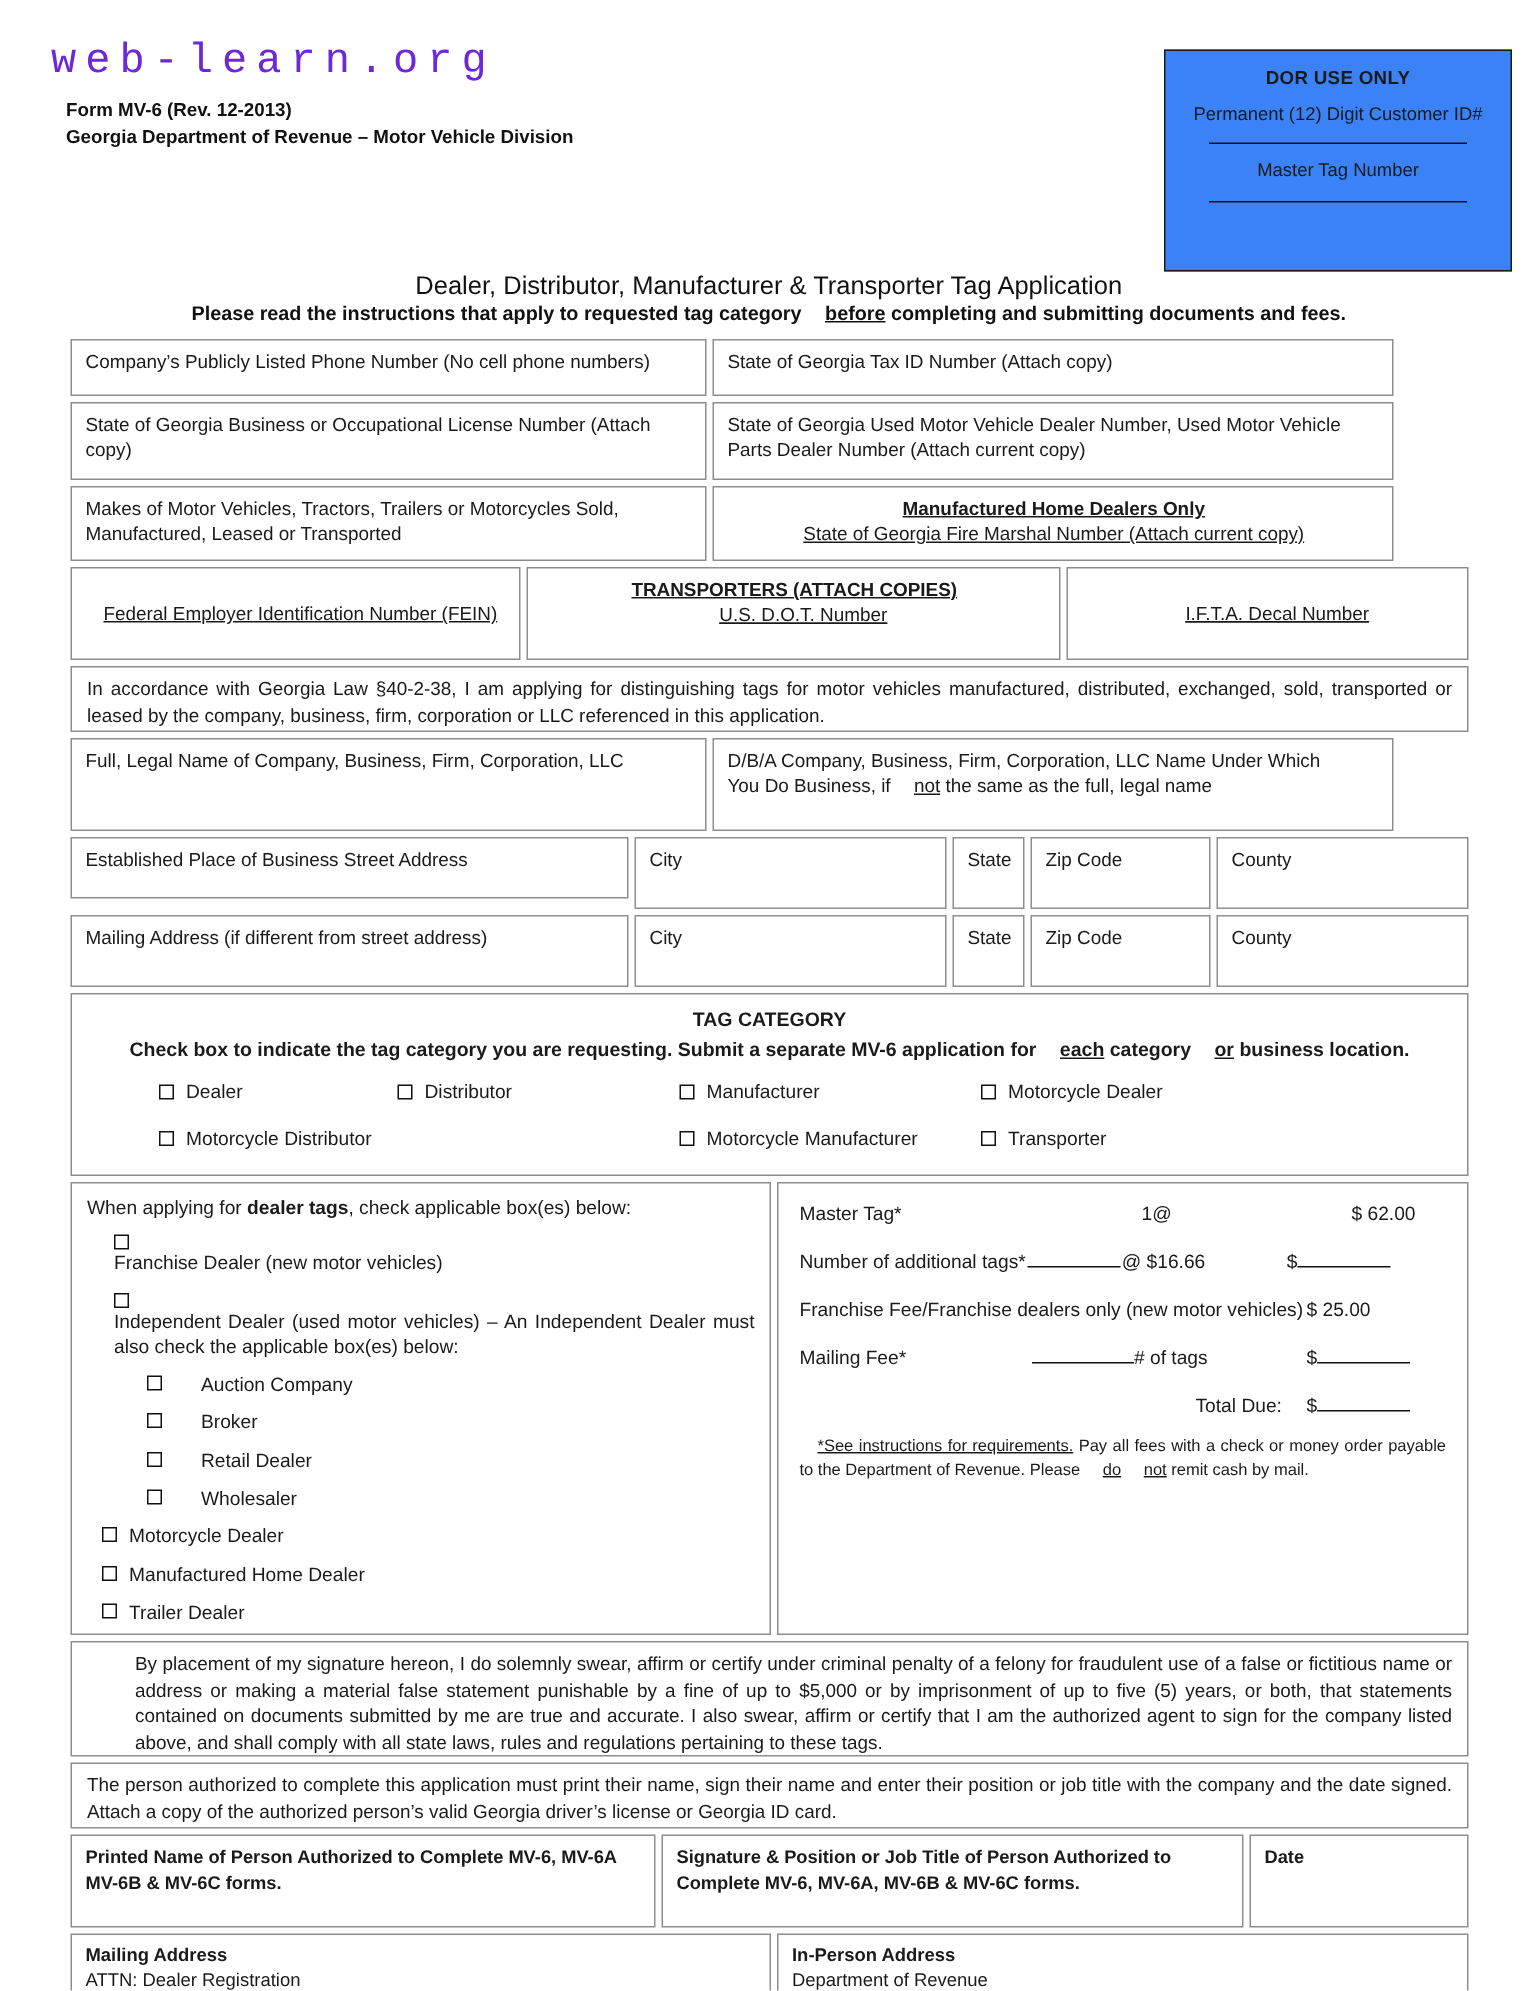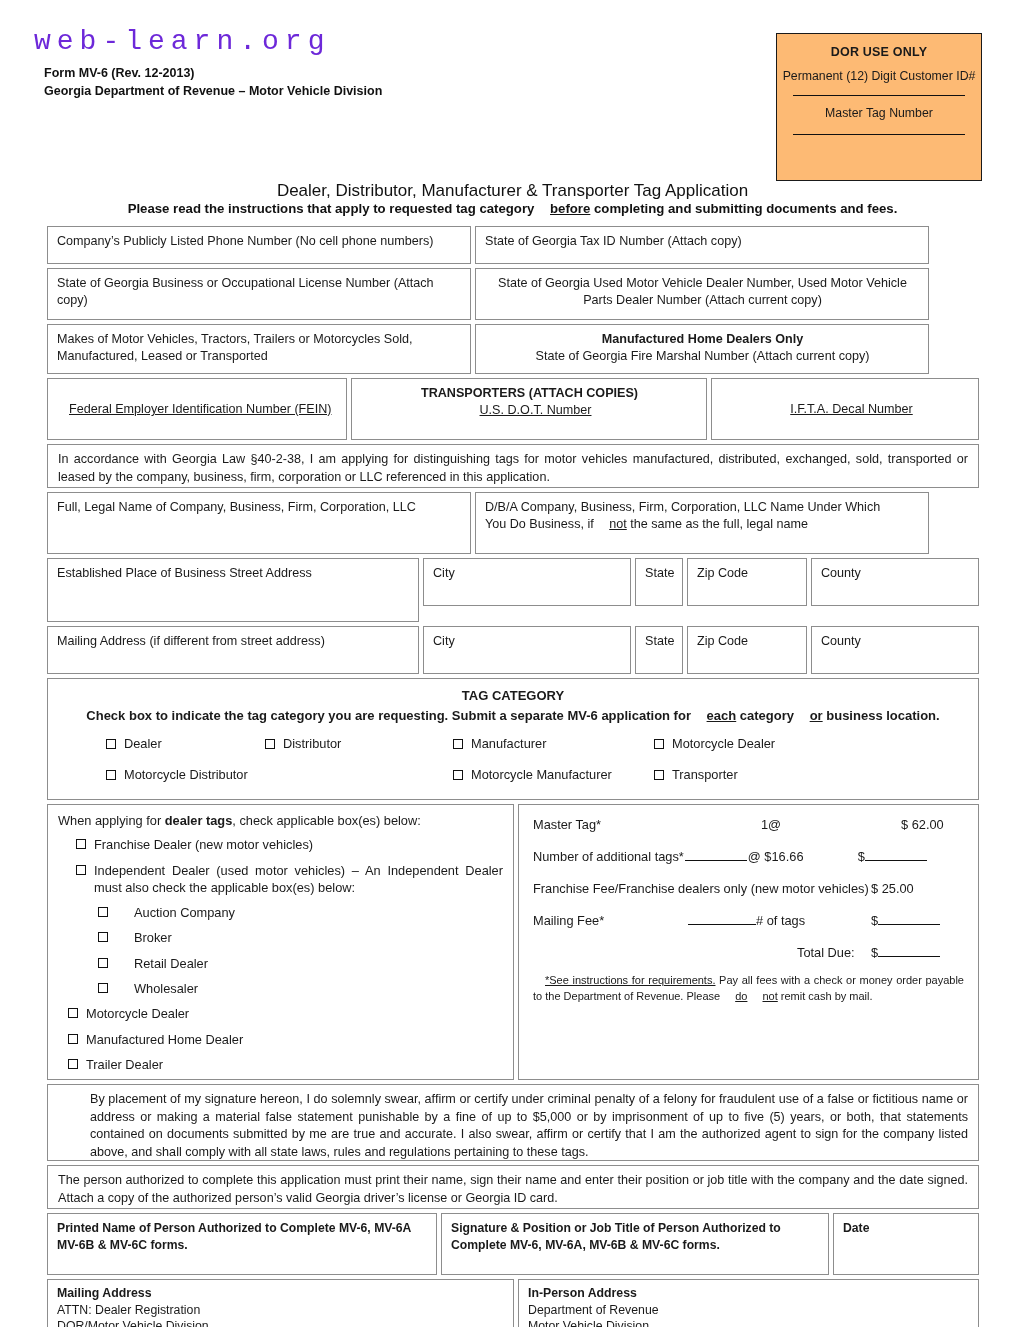--- a/index.html
+++ b/index.html
@@ -31,23 +31,23 @@
     font-size: 12.5px;
     font-weight: bold;
     line-height: 1.45;
     color: #111;
   }
 
   
   .dor-box {
     position: absolute;
     left: 776px; top: 33px;
-    width: 206px; height: 148px;
+    width: 232px; height: 148px;
     border: 1.4px solid #1a1a1a;
-    background: #fdba74;
+    background: #3b82f6;
     text-align: center;
   }
   .dor-title {
     font-size: 12.5px; font-weight: bold;
     margin-top: 11px; letter-spacing: .2px;
   }
   .dor-line-label {
     font-size: 12.3px; margin-top: 10px;
   }
   .dor-rule {
@@ -87,21 +87,21 @@
     line-height: 1.35;
     color: #1a1a1a;
   }
   .gap { width: 4px; flex: none; }
 
   .c-left  { width: 424px; }
   .c-right { width: 454px; }
 
   b, strong { font-weight: bold; }
   u { text-decoration: underline; padding-left: 12px; }
-  .ctr { text-align: center; }
+  .ctr { text-align: center; text-decoration: underline; }
   .bold { font-weight: bold; }
 
   
   .block {
     width: 932px;
     border: 1px solid #8d8d8d;
     background: #fff;
     padding: 6px 10px;
     font-size: 12.6px;
     line-height: 1.4;
@@ -136,21 +136,21 @@
   }
   .fee-box {
     width: 461px;
     border: 1px solid #8d8d8d;
     background: #fff;
     padding: 12px 14px 8px 14px;
     font-size: 12.8px;
   }
   .dealer-line { display: flex; align-items: flex-start; margin-top: 8px; }
   .dealer-line .cb { margin-top: 3px; }
-  .ind-1 { padding-left: 18px; }
+  .ind-1 { padding-left: 18px; flex-direction: column; }
   .ind-2 { padding-left: 40px; }
   .ind-0 { padding-left: 10px; }
   .dl-text { line-height: 1.35; }
   .sub-list { margin-top: 2px; }
 
   .fee-row { display: flex; align-items: baseline; margin-bottom: 17px; white-space: nowrap; }
   .fee-label { flex: none; }
   .fee-mid { flex: none; }
   .fee-amt { flex: none; }
   .ul-blank { display:inline-block; border-bottom: 1.4px solid #111; height: 11px; }
@@ -205,21 +205,21 @@
     <div class="cell c-right" style="height:38px;">
       <span>State of Georgia Tax ID Number (Attach copy)</span>
     </div>
   </div>
 
   <div class="row">
     <div class="cell c-left" style="height:52px;">
       <span>State of Georgia Business or Occupational License Number (Attach copy)</span>
     </div>
     <div class="gap"></div>
-    <div class="cell c-right" style="height:52px;text-align:center;">
+    <div class="cell c-right" style="height:52px;">
       <span>State of Georgia Used Motor Vehicle Dealer Number, Used Motor Vehicle Parts Dealer Number (Attach current copy)</span>
     </div>
   </div>
 
   <div class="row">
     <div class="cell c-left" style="height:50px;">
       <span>Makes of Motor Vehicles, Tractors, Trailers or Motorcycles Sold, Manufactured, Leased or Transported</span>
     </div>
     <div class="gap"></div>
     <div class="cell c-right" style="height:50px;">
@@ -252,21 +252,21 @@
       <span>Full, Legal Name of Company, Business, Firm, Corporation, LLC</span>
     </div>
     <div class="gap"></div>
     <div class="cell c-right" style="height:62px;">
       <div>D/B/A Company, Business, Firm, Corporation, LLC Name Under Which</div>
       <div><span>You Do Business, if </span><u>not</u><span> the same as the full, legal name</span></div>
     </div>
   </div>
 
   <div class="row">
-    <div class="cell" style="width:372px;height:64px;">
+    <div class="cell" style="width:372px;height:41px;">
       <span>Established Place of Business Street Address</span>
     </div>
     <div class="gap"></div>
     <div class="cell" style="width:208px;height:48px;">
       <span>City</span>
     </div>
     <div class="gap"></div>
     <div class="cell" style="width:48px;height:48px;">
       <span>State</span>
     </div>

